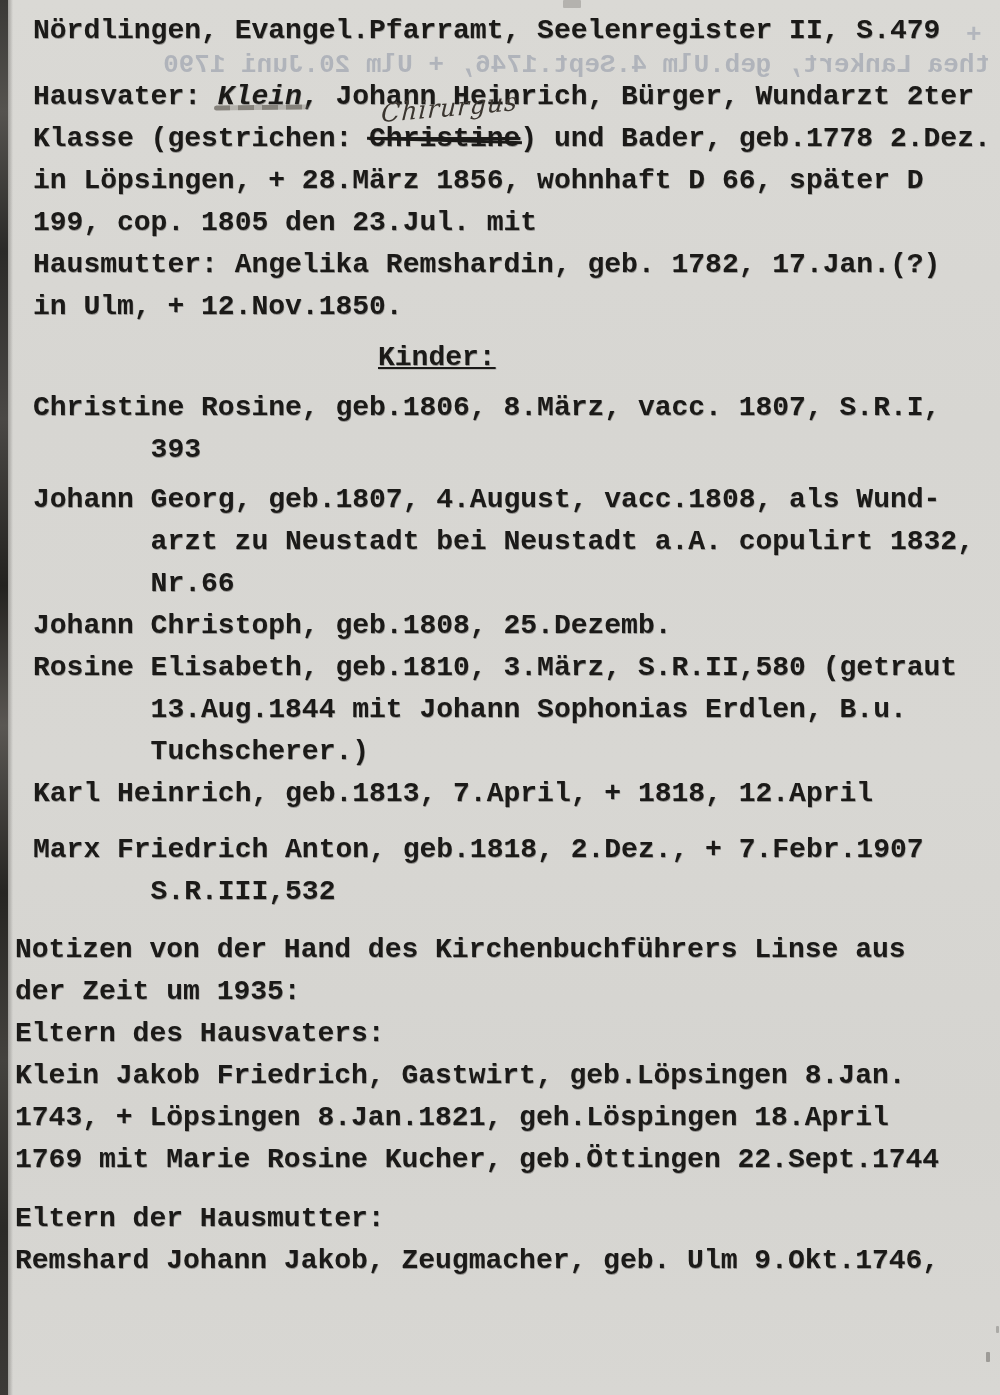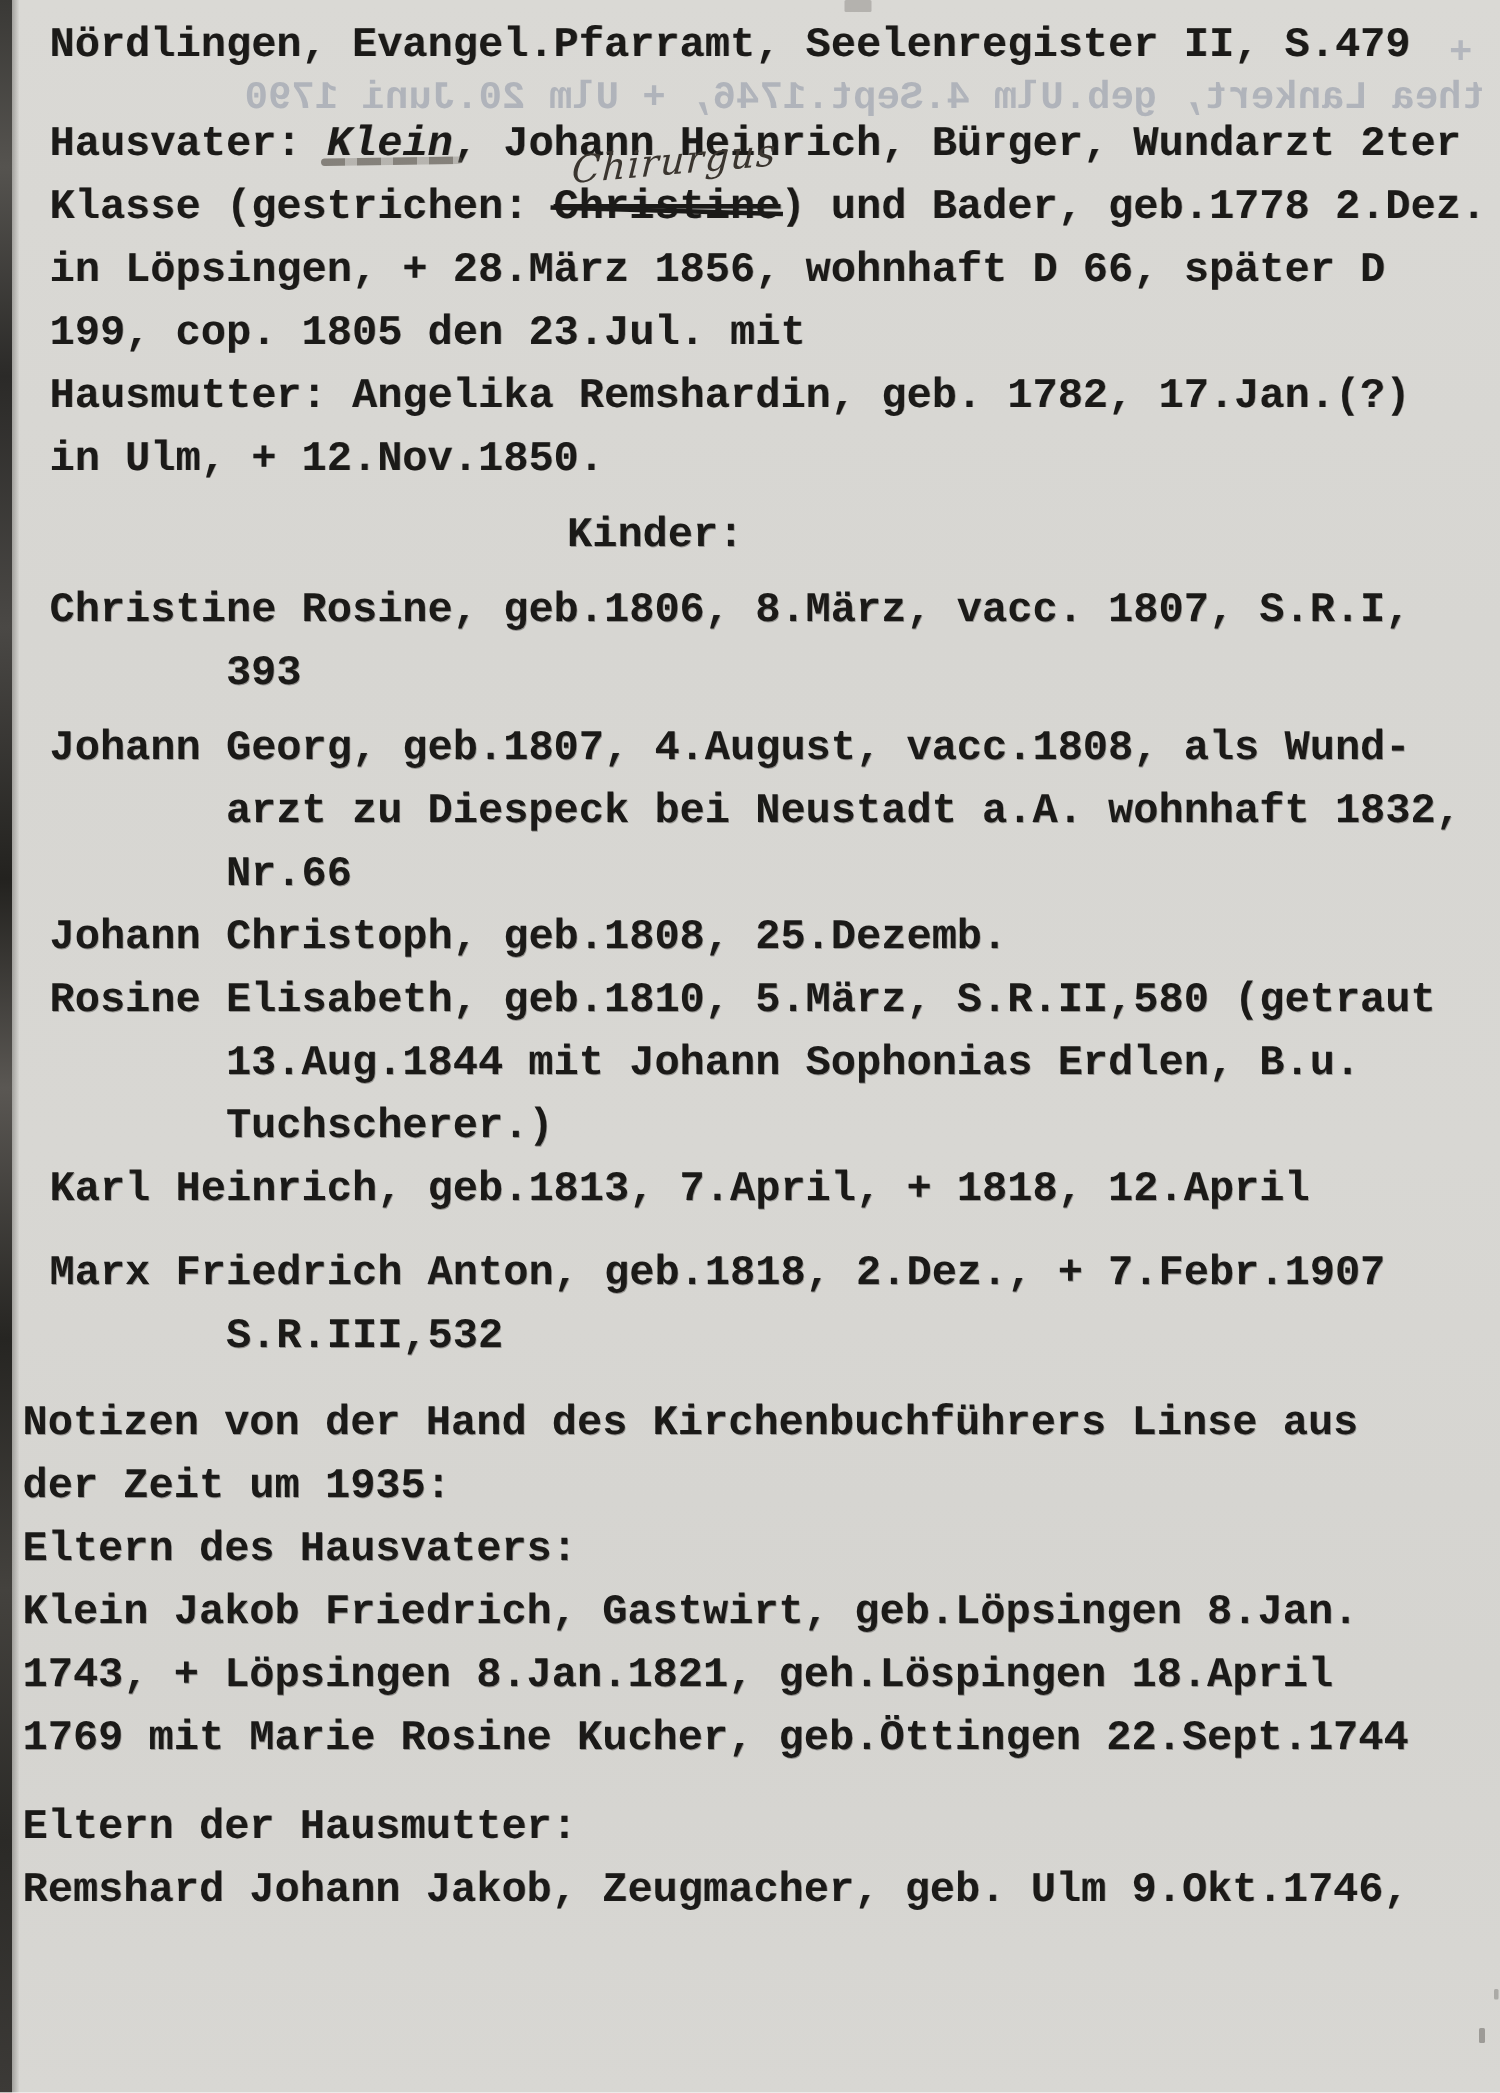--- a/index.html
+++ b/index.html
@@ -110,21 +110,21 @@
     font-style: italic;
     font-weight: 400;
     font-size: 25px;
     line-height: 26px;
     height: 26px;
     letter-spacing: 1px;
     color: #3a352f;
     transform: rotate(-5deg) skewX(-8deg);
     text-shadow: none;
   }
-  .kinder-head { padding-left: 345px; }
+  .kinder-head { padding-left: 345px; text-decoration: underline; }
   .speck {
     position: absolute;
     background: #8e8c88;
     border-radius: 1px;
   }
   .speck1 { left: 986px; top: 1352px; width: 4px; height: 10px; opacity: .8; }
   .speck2 { left: 996px; top: 1326px; width: 3px; height: 7px; opacity: .6; }
   .speck3 { left: 563px; top: 0px; width: 18px; height: 8px; opacity: .35; background:#6d6b67; }
 </style>
 </head>
@@ -149,24 +149,24 @@
     <div class="ln">in Löpsingen, + 28.März 1856, wohnhaft D 66, später D</div>
     <div class="ln">199, cop. 1805 den 23.Jul. mit</div>
     <div class="ln">Hausmutter: Angelika Remshardin, geb. 1782, 17.Jan.(?)</div>
     <div class="ln">in Ulm, + 12.Nov.1850.</div>
 
     <div class="ln kinder-head" style="margin-top:9px">Kinder:</div>
 
     <div class="ln" style="margin-top:8px">Christine Rosine, geb.1806, 8.März, vacc. 1807, S.R.I,</div>
     <div class="ln ind">393</div>
     <div class="ln" style="margin-top:8px">Johann Georg, geb.1807, 4.August, vacc.1808, als Wund-</div>
-    <div class="ln ind">arzt zu Diespeck bei Neustadt a.A. wohnhaft 1832,</div>
+    <div class="ln ind">arzt zu Neustadt bei Neustadt a.A. copulirt 1832,</div>
     <div class="ln ind">Nr.66</div>
     <div class="ln">Johann Christoph, geb.1808, 25.Dezemb.</div>
-    <div class="ln">Rosine Elisabeth, geb.1810, 5.März, S.R.II,580 (getraut</div>
+    <div class="ln">Rosine Elisabeth, geb.1810, 3.März, S.R.II,580 (getraut</div>
     <div class="ln ind">13.Aug.1844 mit Johann Sophonias Erdlen, B.u.</div>
     <div class="ln ind">Tuchscherer.)</div>
     <div class="ln">Karl Heinrich, geb.1813, 7.April, + 1818, 12.April</div>
     <div class="ln" style="margin-top:14px">Marx Friedrich Anton, geb.1818, 2.Dez., + 7.Febr.1907</div>
     <div class="ln ind">S.R.III,532</div>
 
     <div class="ln blockB-line" style="margin-top:16px; margin-left:-33px">Notizen von der Hand des Kirchenbuchführers Linse aus</div>
     <div class="ln blockB-line" style="margin-left:-33px">der Zeit um 1935:</div>
     <div class="ln blockB-line" style="margin-left:-33px">Eltern des Hausvaters:</div>
     <div class="ln blockB-line" style="margin-left:-33px">Klein Jakob Friedrich, Gastwirt, geb.Löpsingen 8.Jan.</div>

